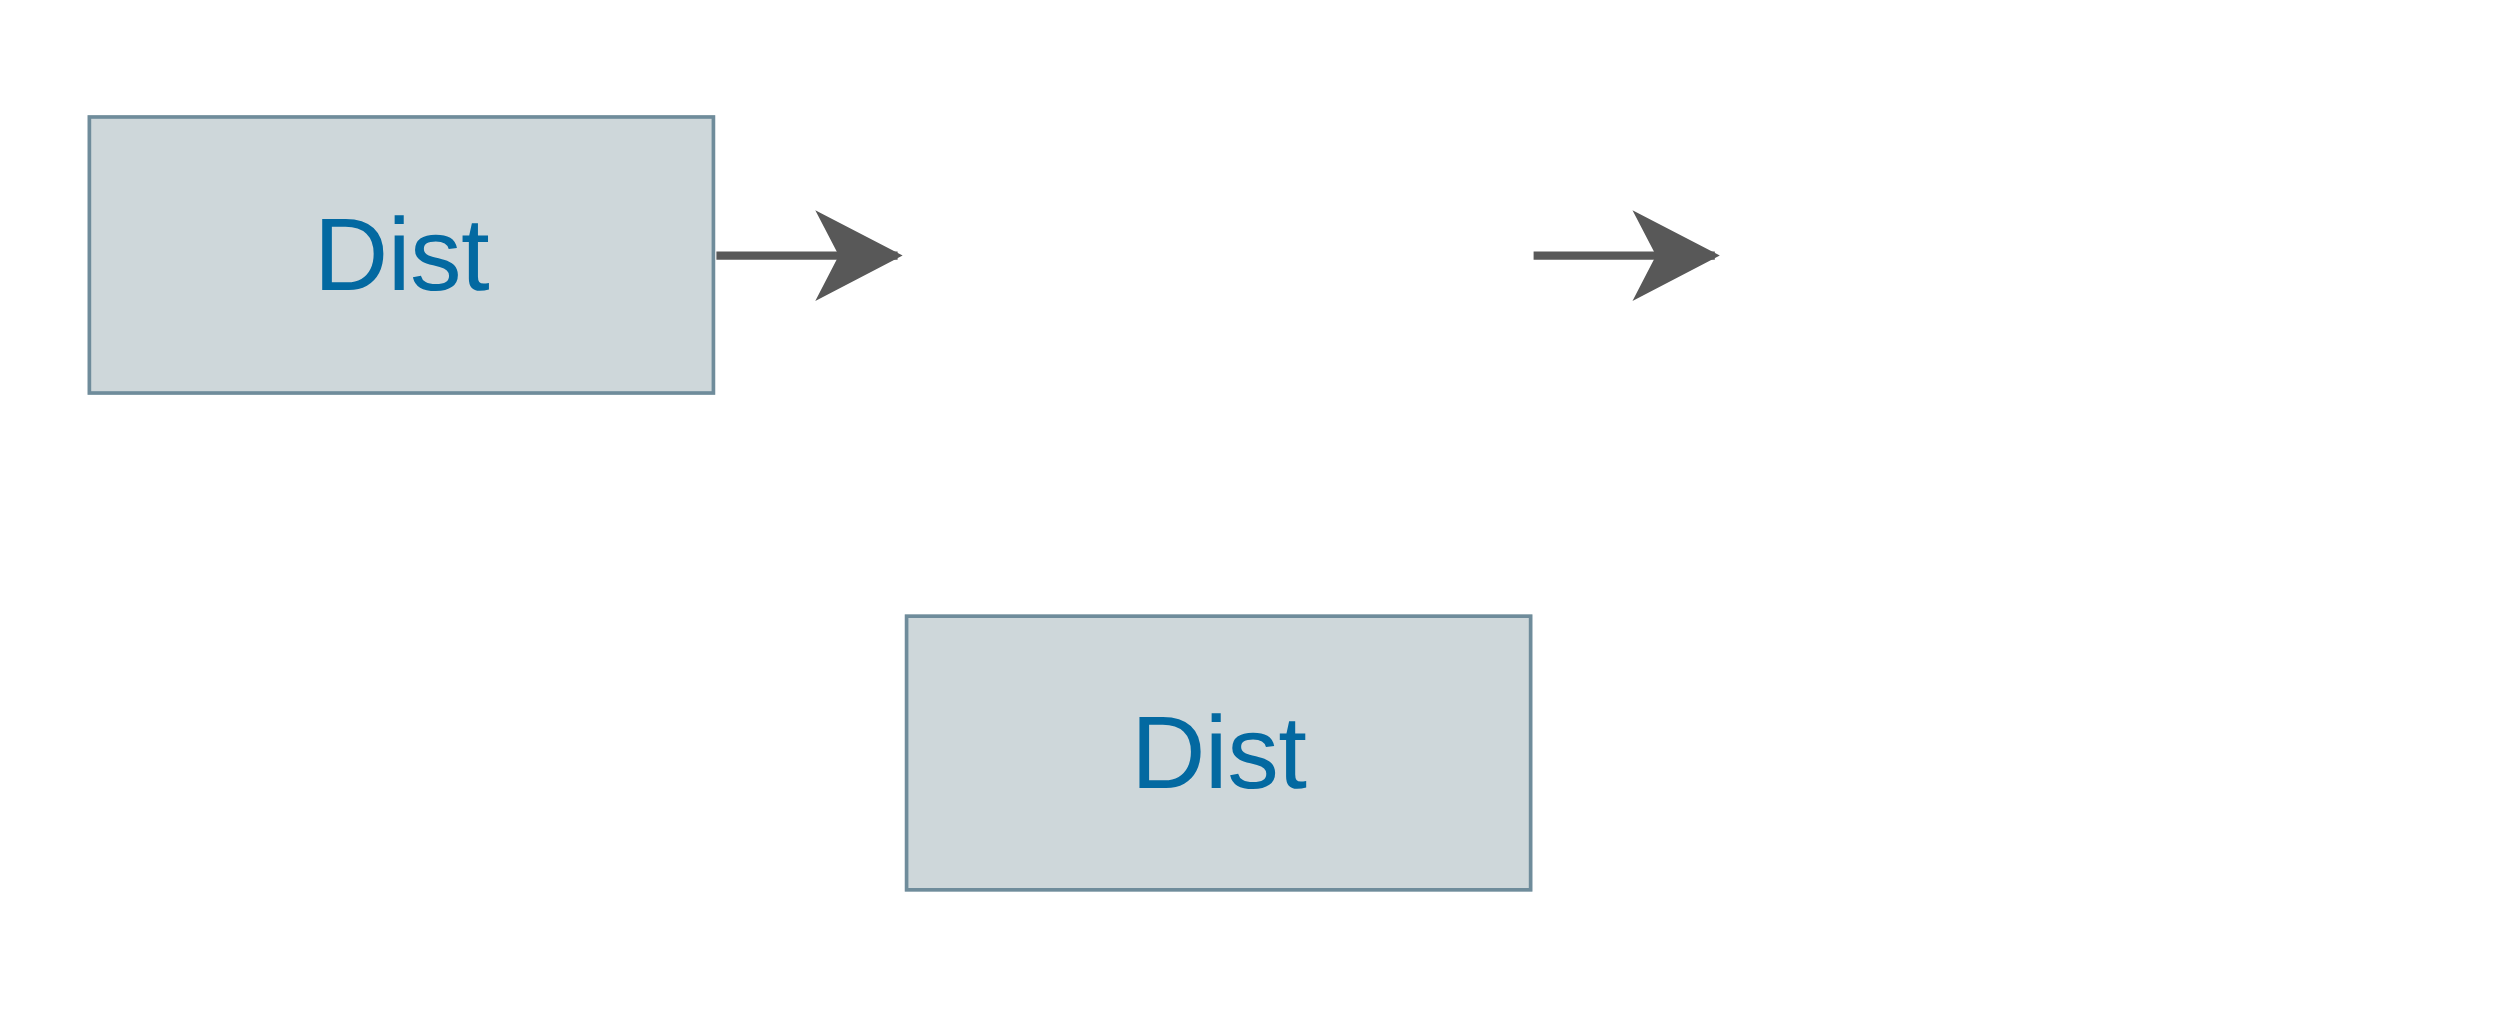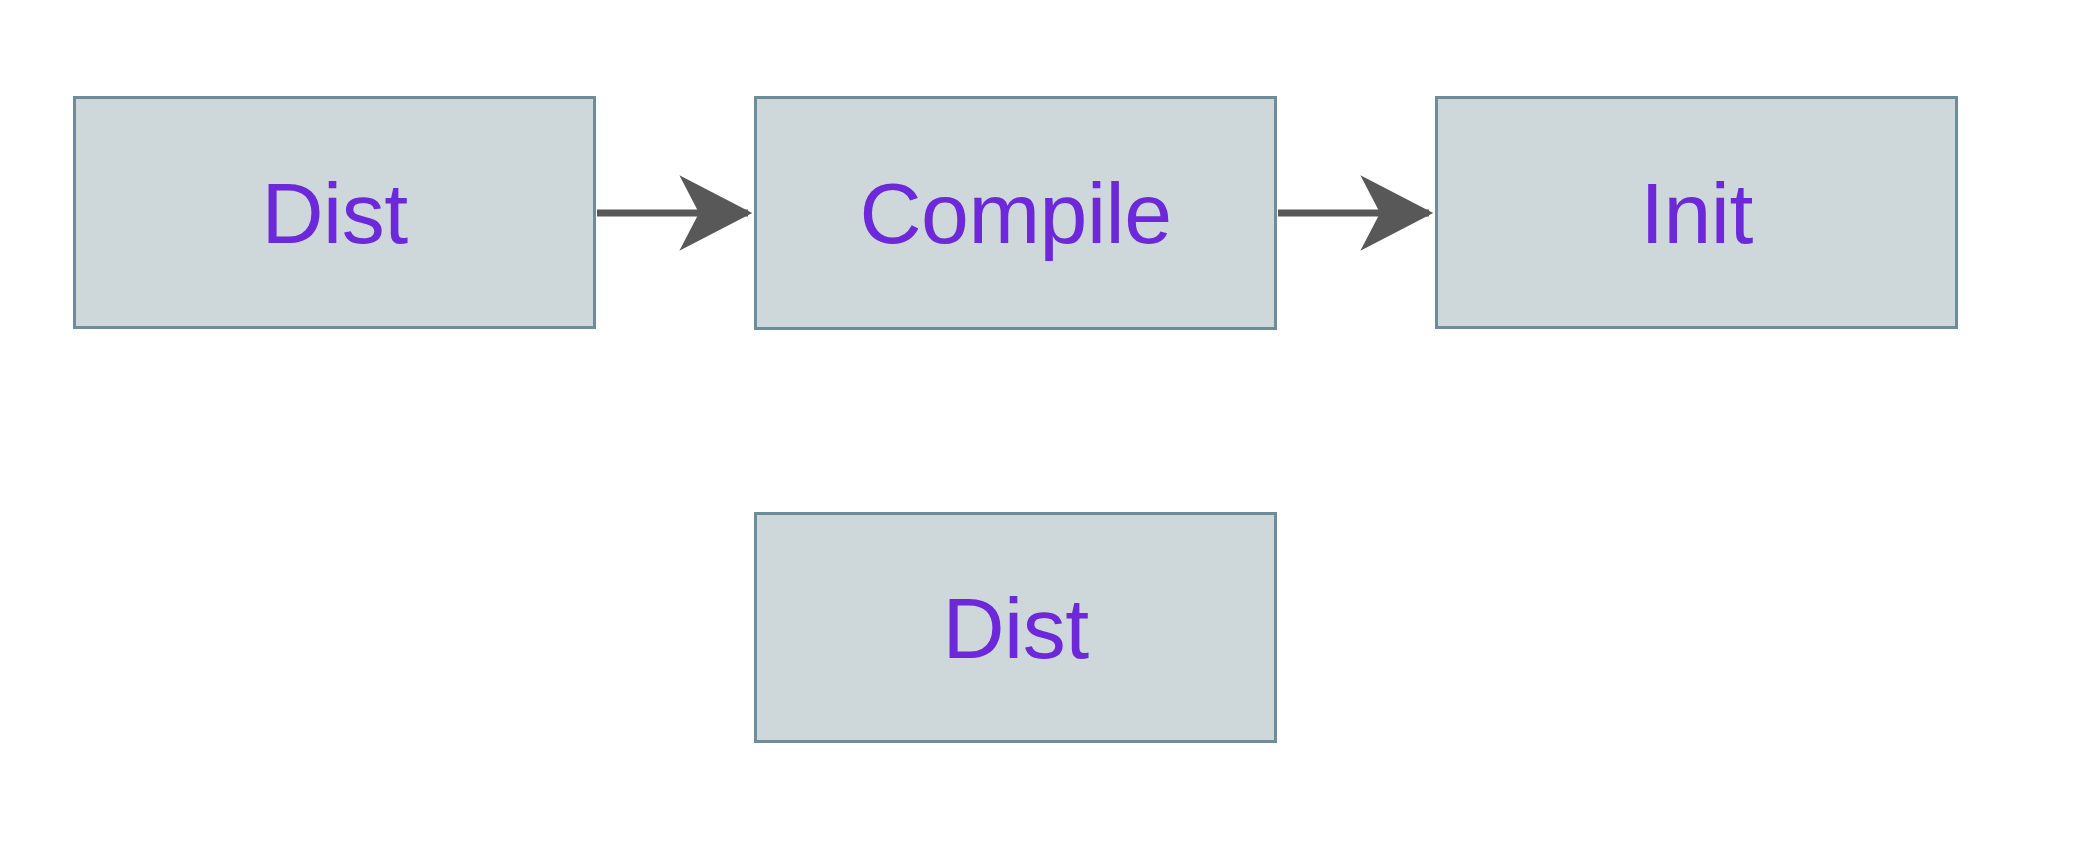--- a/index.html
+++ b/index.html
@@ -33,21 +33,21 @@
     border: 3px solid #6f8c9b;
     display: flex;
     align-items: center;
     justify-content: center;
   }
   .node-label {
     font-family: "Liberation Sans", sans-serif;
     font-size: 86px;
     font-weight: 400;
     line-height: 1;
-    color: #6d28d9;
+    color: #0369a1;
     letter-spacing: -0.5px;
     white-space: nowrap;
     user-select: none;
   }
   #node-dist  { left: 73px;   top: 96px;  width: 523px; height: 233px; }
   #node-compile { left: 754px; top: 96px;  width: 523px; height: 234px; }
   #node-init  { left: 1435px; top: 96px;  width: 523px; height: 233px; }
   #node-clean { left: 754px;  top: 512px; width: 523px; height: 231px; }
 </style>
 </head>
@@ -68,25 +68,19 @@
 
     <g>
       <line x1="1278" y1="213" x2="1429" y2="213" stroke="#585858" stroke-width="7" marker-end="url(#arrow-head)"></line>
     </g>
   </svg>
 
   <div id="node-dist" class="node-box">
     <span class="node-label">Dist</span>
   </div>
 
-  <div id="node-compile" class="node-box">
-    <span class="node-label">Compile</span>
-  </div>
 
-  <div id="node-init" class="node-box">
-    <span class="node-label">Init</span>
-  </div>
 
   <div id="node-clean" class="node-box">
     <span class="node-label">Dist</span>
   </div>
 
 </div>
 
 </body></html>

